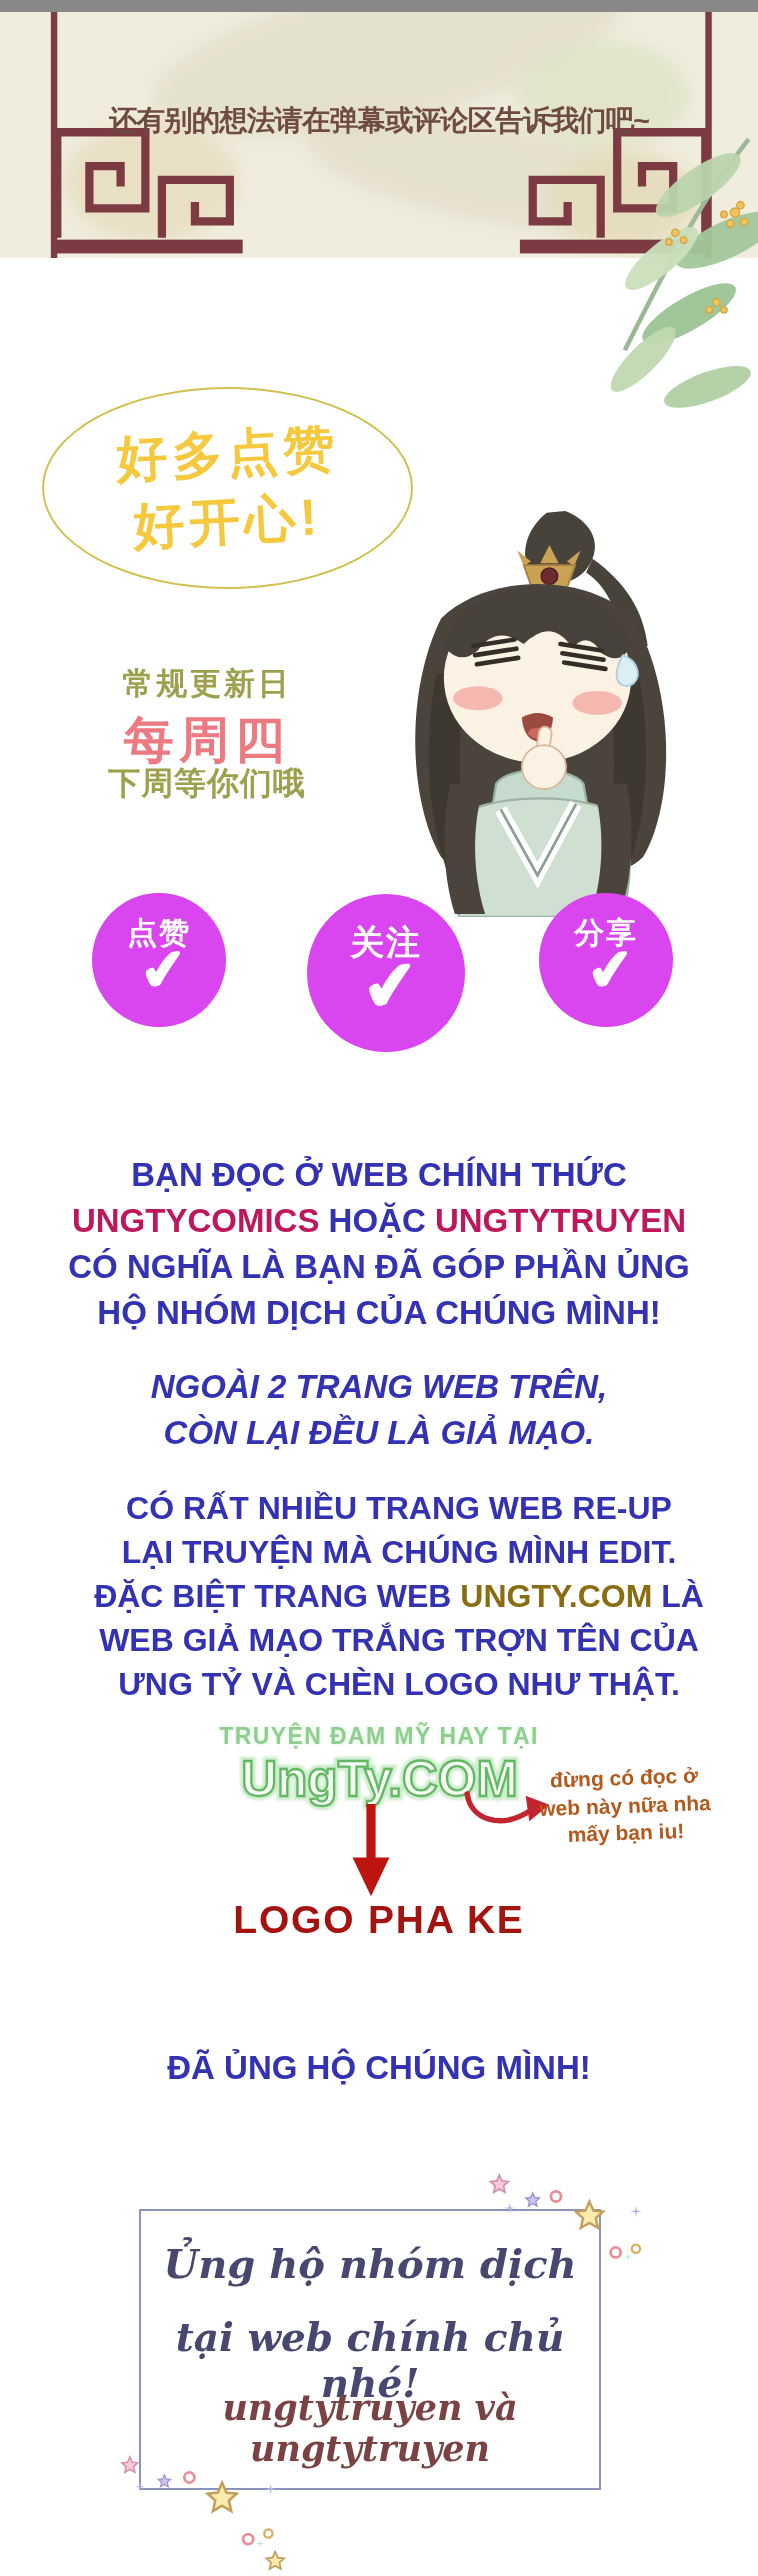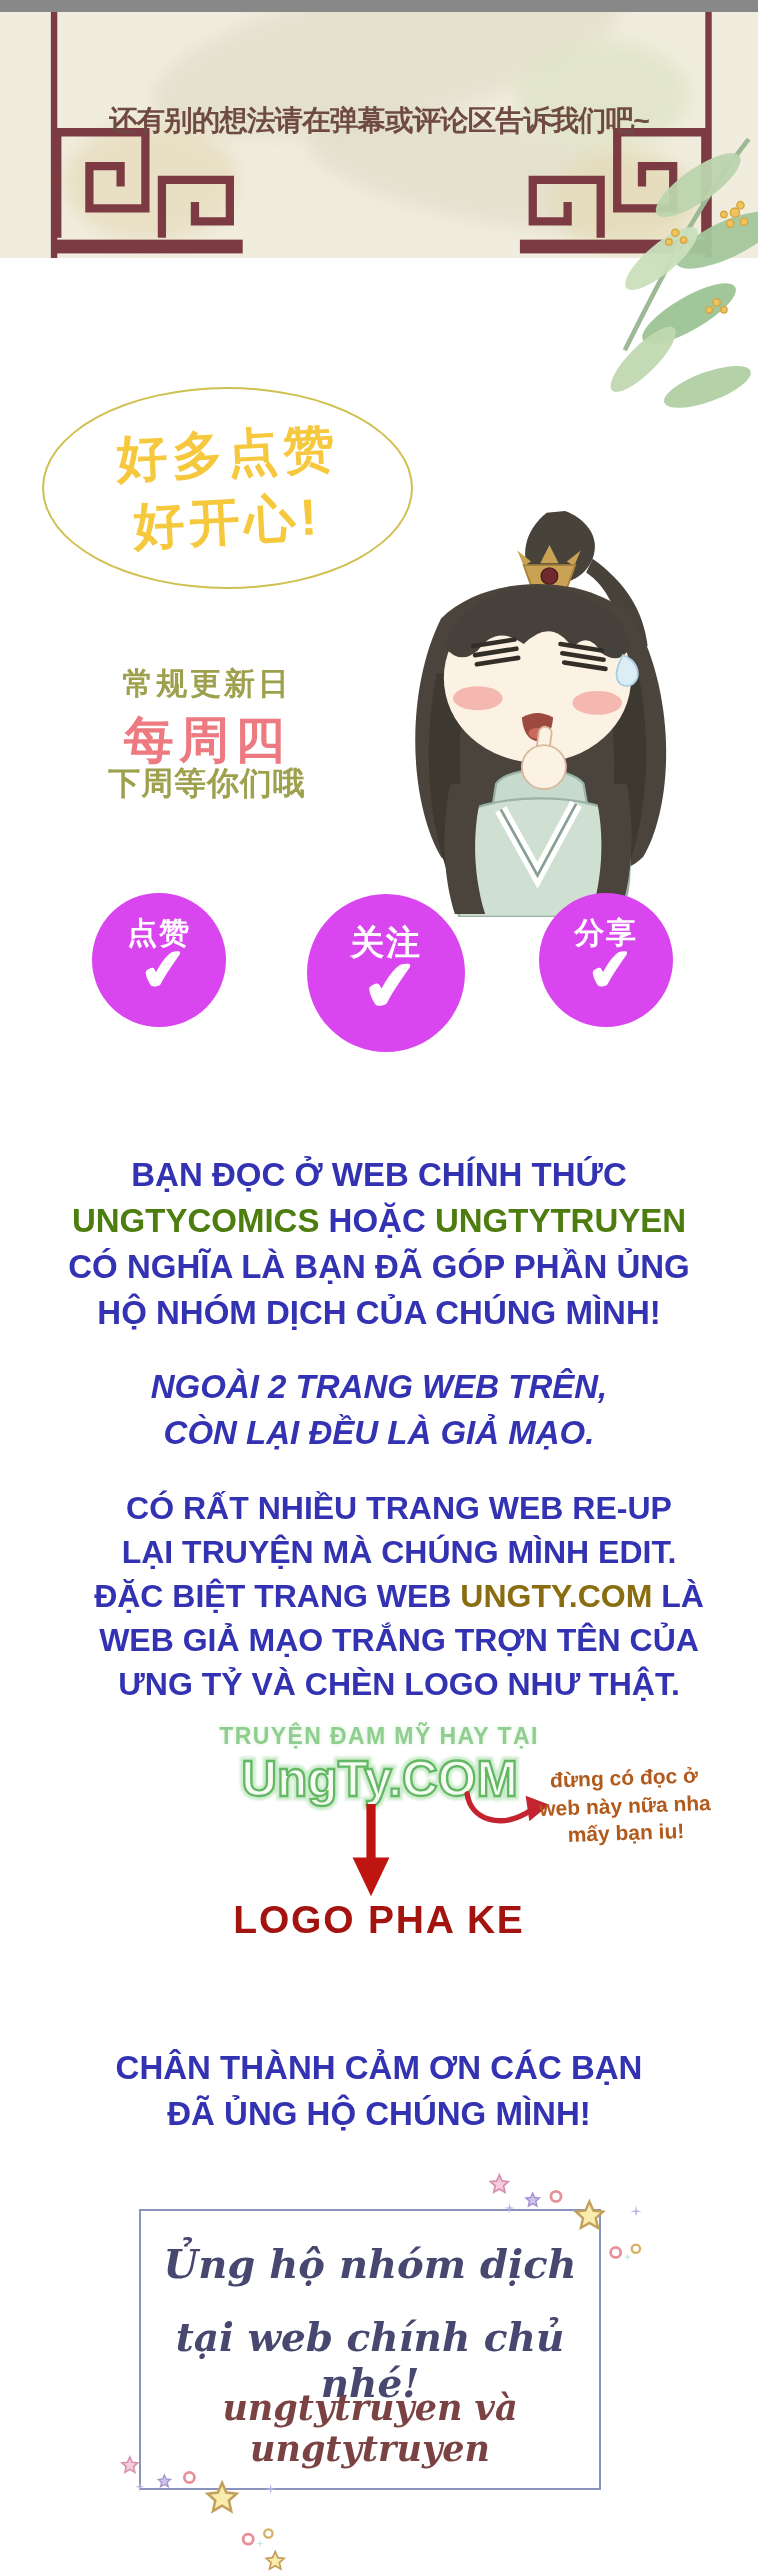--- a/index.html
+++ b/index.html
@@ -47,21 +47,21 @@
   .c2 .lbl { top:26px; font-size:34px; }
   .circle .chk { position:absolute; width:100%; top:44px; font-size:57px; font-weight:bold; transform:rotate(-6deg); padding-left:9.2px; }
   .c2 .chk { top:53px; font-size:68px; }
 
   
   .vnp { position:absolute; left:0; width:758px; text-align:center; font-weight:bold;
     color:#3232b2; font-size:33px; line-height:46px; letter-spacing:0px; }
   .p1 { top:1140px; }
   .p2 { top:1352px;font-style:italic; }
   .p3 { top:1474px; font-size:32px; line-height:44px;padding-left:40px; }
-  .brand { color:#4d7c0f; }
+  .brand { color:#be185d; }
   .fake-site { color:#8a6d10; }
 
   
   .tagline { position:absolute; left:0; top:1711px; width:758px; text-align:center;
     font-size:23px; font-weight:bold; letter-spacing:1.4px; color:#8fce8f; text-shadow:0 0 4.6px #d6efd6; }
   .logo-svg { position:absolute; left:237px; top:1731px; }
   .curve-arrow-svg { position:absolute; left:458px; top:1776px; }
   .note { position:absolute; left:526px; top:1752px; width:198px; text-align:center;
     color:#b2591c; font-size:21px; line-height:27.6px; font-weight:bold; transform:rotate(-2deg); }
   .down-arrow-svg { position:absolute; left:347px; top:1792px; }
@@ -229,21 +229,20 @@
   </div>
 
   <svg class="down-arrow-svg" width="48" height="94" viewBox="0 0 52 102">
     <rect x="21" y="0" width="10" height="64" fill="#bf1511"></rect>
     <polygon points="26,100 6,58 46,58" fill="#bf1511"></polygon>
   </svg>
 
   <div class="verdict">LOGO PHA KE</div>
 
   <div class="thanks">
-    <div>CHÂN THÀNH CẢM ƠN CÁC BẠN</div>
     <div>ĐÃ ỦNG HỘ CHÚNG MÌNH!</div>
   </div>
 
   <div class="support-box">
     <div class="sb-line sb1">Ủng hộ nhóm dịch</div>
     <div class="sb-line sb2">tại web chính chủ nhé!</div>
     <div class="sb-line sb3">ungtytruyen và ungtytruyen</div>
   </div>
 
   <svg class="stars-svg" width="588" height="435" viewBox="0 0 640 473">

